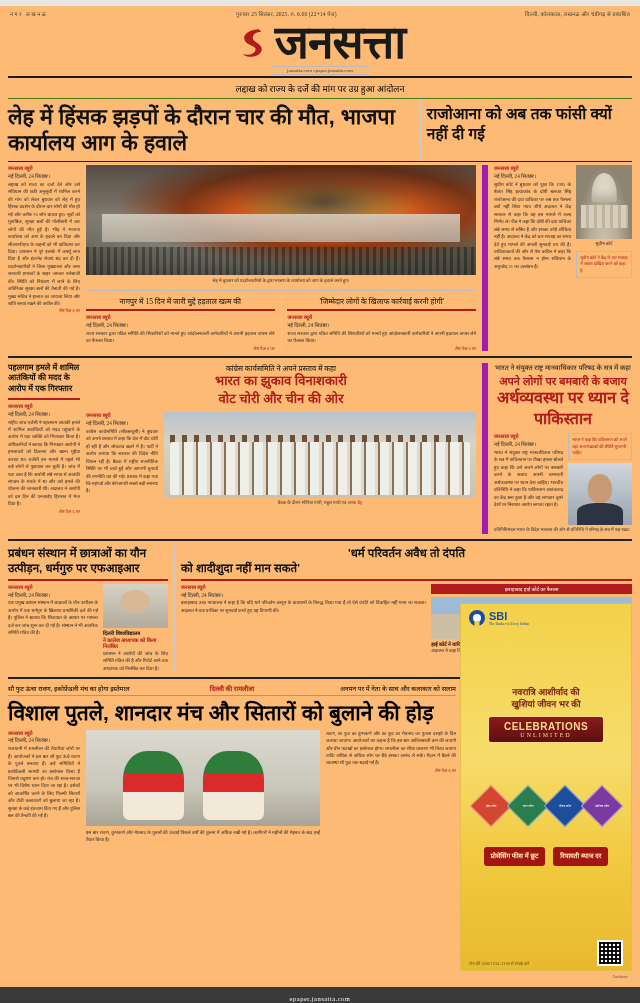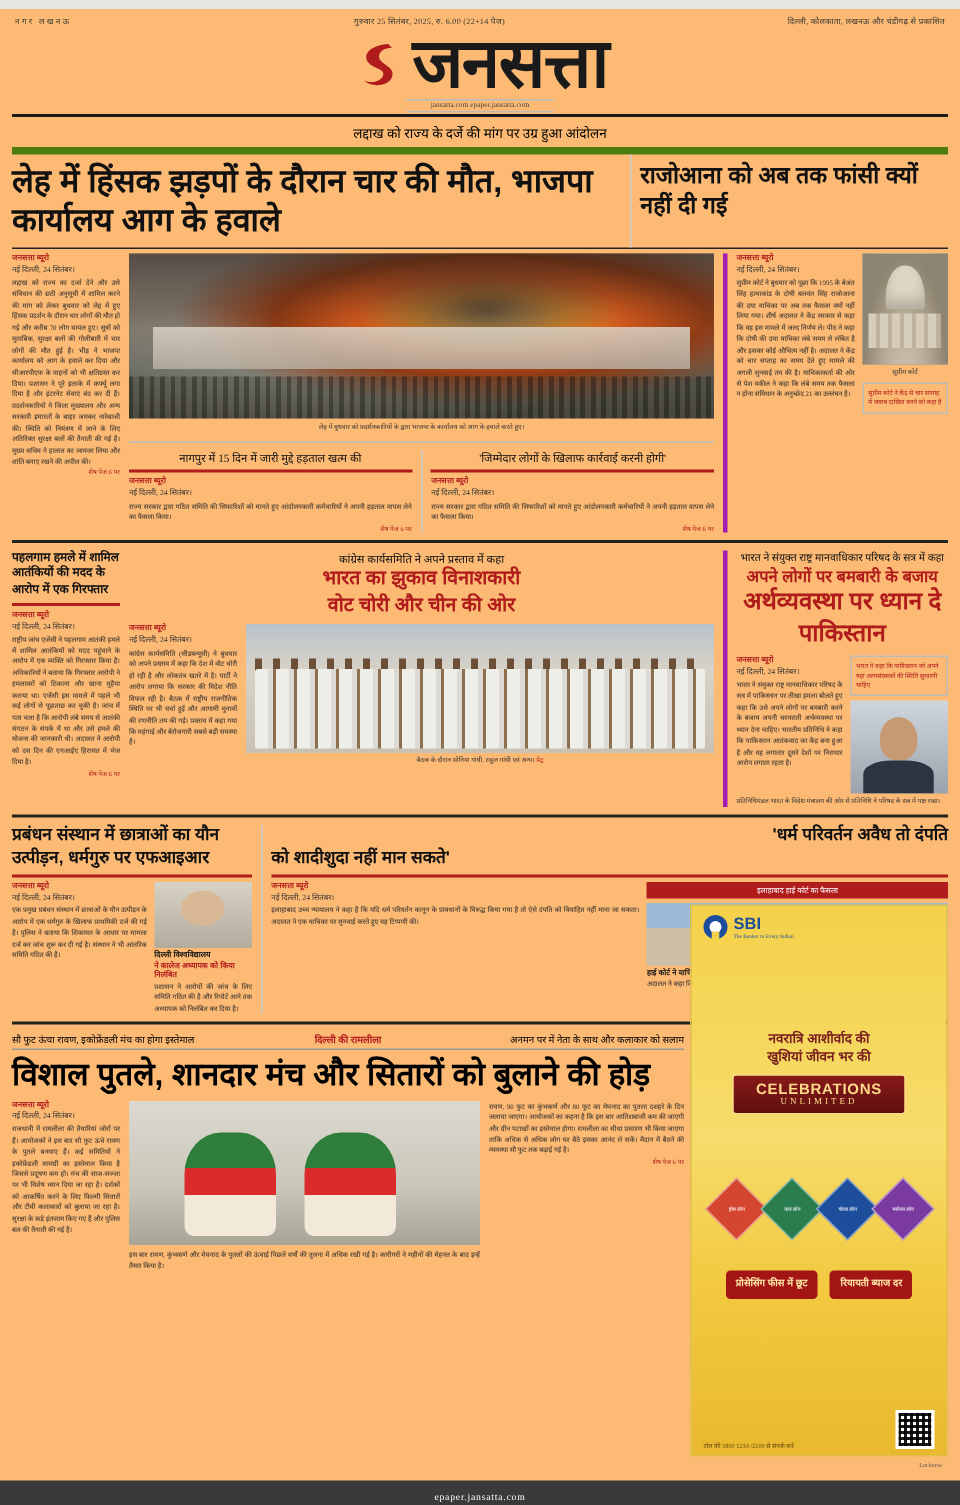--- a/index.html
+++ b/index.html
@@ -46,39 +46,39 @@
   .body-text {
     font-size: 4.6px; line-height: 1.62; color: #2b2b2b; text-align: justify;
     hyphens: auto;
   }
   .caption { font-size: 4.4px; color: #333; line-height: 1.5; text-align: center; }
   .cont { font-size: 4.4px; color: #b01b1b; text-align: right; }
 
   .content { padding: 0 8px; }
 
   
-  .lead-kickers { display: flex; border-bottom: 5px solid #4d7c0f; }
+  .lead-kickers { display: flex; border-bottom: 1px solid #4d7c0f; }
   .lead-kickers .k1 { flex: 1 1 66%; text-align: center; font-size: 9px; padding: 4px 0 3px; }
   .lead-kickers .k2 { flex: 1 1 34%; text-align: center; font-size: 9px; padding: 4px 0 3px; border-left: 1px solid #ccc; }
 
   .lead-heads { display: flex; }
   .lead-heads .h1 {
     flex: 1 1 66%; font-size: 21.5px; font-weight: 700; line-height: 1.22;
     color: #111; padding: 5px 6px 5px 0; font-family: "Liberation Sans", sans-serif;
   }
   .lead-heads .h2 {
     flex: 1 1 34%; font-size: 15.5px; font-weight: 700; line-height: 1.3;
     color: #111; padding: 5px 0 5px 6px; border-left: 1px solid #ccc;
     font-family: "Liberation Sans", sans-serif;
   }
 
   .main-grid { display: flex; gap: 6px; margin-top: 3px; }
   .c-narrow { width: 72px; flex: 0 0 72px; }
   .c-photo { flex: 1 1 auto; }
-  .c-right { width: 150px; flex: 0 0 150px; border-left: 3px solid #a21caf; padding-left: 6px; }
+  .c-right { width: 150px; flex: 0 0 150px; border-left: 6px solid #a21caf; padding-left: 6px; }
 
   .photo {
     width: 100%; position: relative; overflow: hidden; background: #6b5a4a;
   }
   .fire-photo {
     height: 110px;
     background:
       linear-gradient(to bottom, rgba(40,30,25,.55), rgba(40,30,25,0) 45%),
       radial-gradient(ellipse at 62% 38%, #ffd27a 0%, #f59a2e 14%, #d4591d 26%, #8e3a14 42%, rgba(90,50,25,0) 62%),
       radial-gradient(ellipse at 30% 72%, rgba(255,255,255,.25), rgba(255,255,255,0) 45%),
@@ -445,21 +445,21 @@
             <div class="tiny-head" style="font-size:5.2px;margin-top:2px;">दिल्ली विश्वविद्यालय</div>
             <div class="tiny-head red-head" style="font-size:5.2px;">ने कालेज अध्यापक को किया निलंबित</div>
             <div class="body-text">प्रशासन ने आरोपों की जांच के लिए समिति गठित की है और रिपोर्ट आने तक अध्यापक को निलंबित कर दिया है।</div>
           </div>
         </div>
       </div>
 
       <div class="sep-v"></div>
 
       <div style="flex:1 1 auto;">
-        <div class="sec-head-center" style="font-size:11.5px;text-align:right;">'धर्म परिवर्तन अवैध तो दंपति</div>
+        <div class="sec-head-center" style="font-size:11.5px;text-align:center;">'धर्म परिवर्तन अवैध तो दंपति</div>
         <div class="sec-head-center" style="font-size:11.5px;text-align:left;">को शादीशुदा नहीं मान सकते'</div>
         <div class="redbar"></div>
         <div style="display:flex;gap:5px;">
           <div style="flex:1 1 55%;">
             <div class="byline">
               <span>जनसत्ता ब्यूरो</span><br>
               <span class="place">नई दिल्ली, 24 सितंबर।</span>
             </div>
             <div class="body-text">इलाहाबाद उच्च न्यायालय ने कहा है कि यदि धर्म परिवर्तन कानून के प्रावधानों के विरुद्ध किया गया है तो ऐसे दंपति को विवाहित नहीं माना जा सकता। अदालत ने एक याचिका पर सुनवाई करते हुए यह टिप्पणी की।</div>
           </div>

